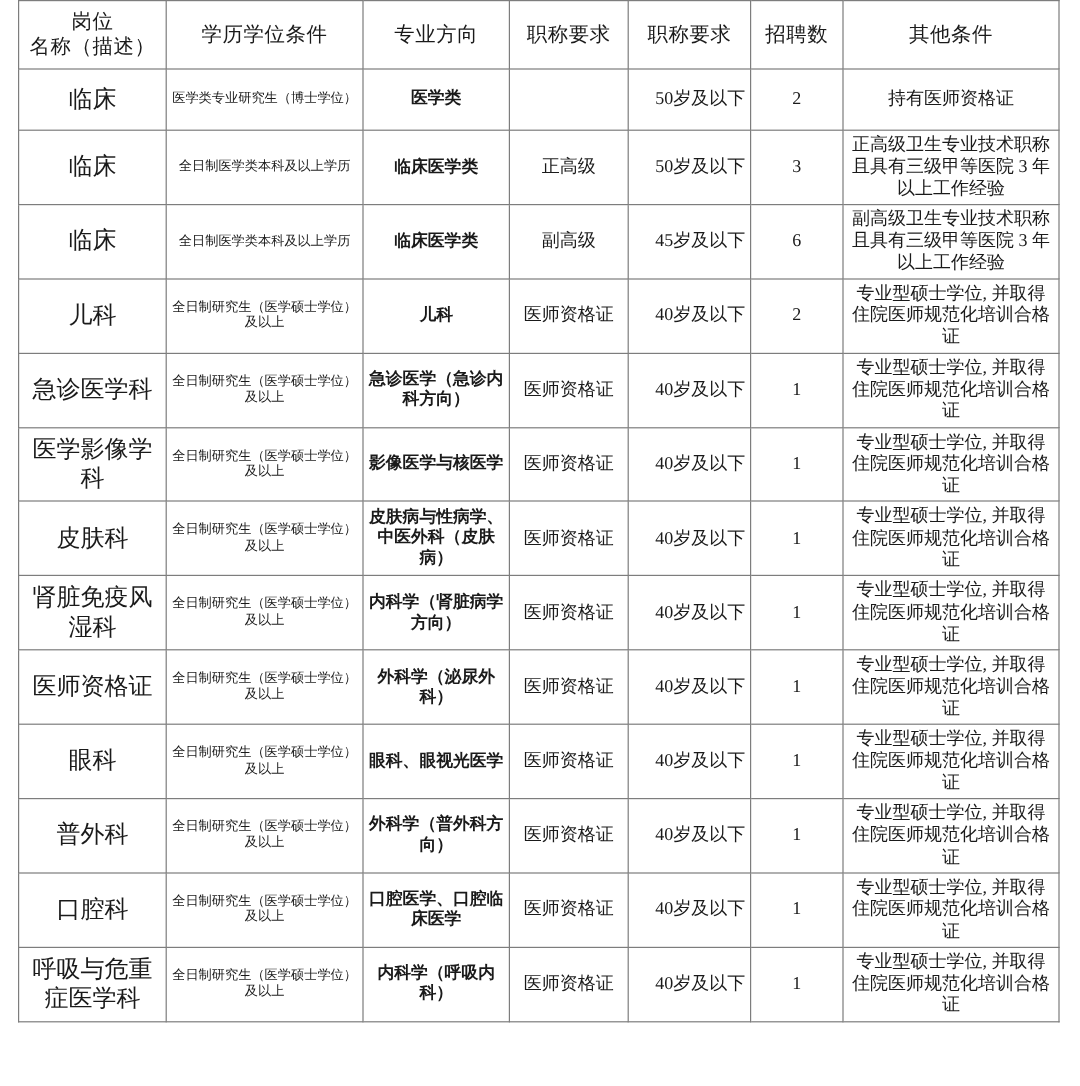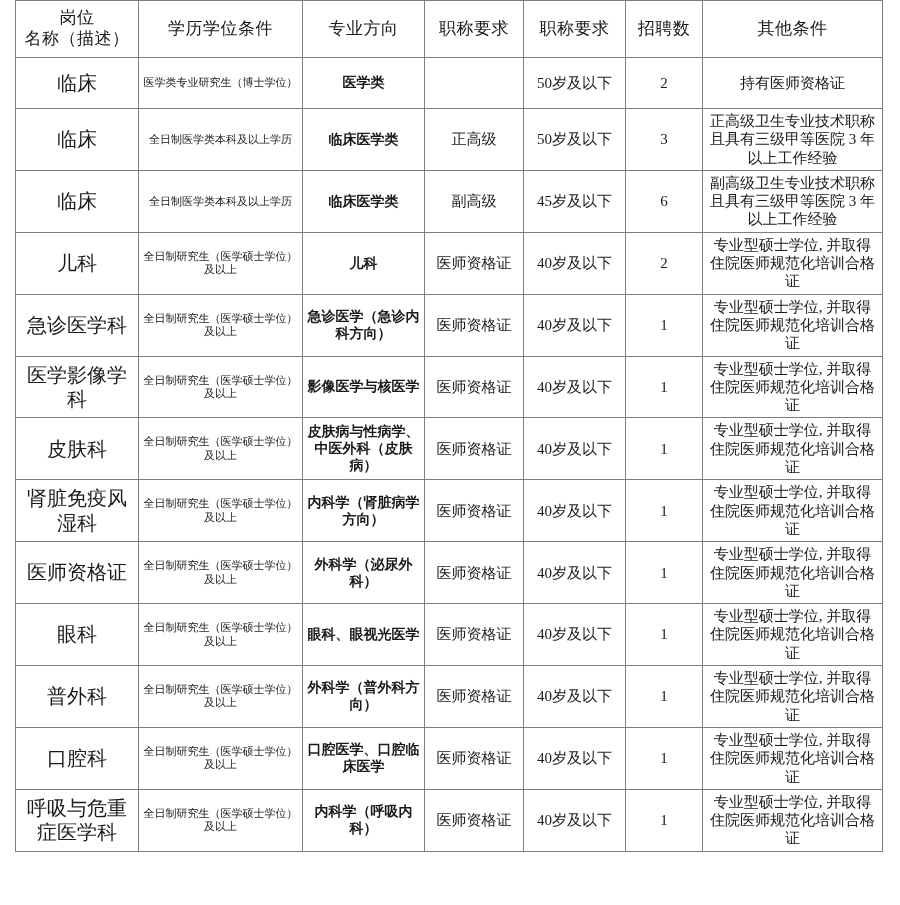--- a/index.html
+++ b/index.html
@@ -54,21 +54,21 @@
   thead th .hdr-line { display: block; }
 
   tbody td {
     font-size: 15px;
     height: 44px;
   }
   tbody td.col-post   { font-size: 20px; }
   tbody td.col-degree { font-size: 11px; }
   tbody td.col-major  { font-size: 14px; font-weight: bold; }
   tbody td.col-title  { font-size: 15px; }
-  tbody td.col-age    { font-size: 15px; }
+  tbody td.col-age    { font-size: 15px; text-align: right; }
   tbody td.col-count  { font-size: 15px; }
   tbody td.col-other  { font-size: 15px; }
   td.empty-cell { color: transparent; }
 </style>
 </head>
 <body>
 
 <div id="recruit-table-wrap">
   <table class="recruit-table">
     <colgroup>

